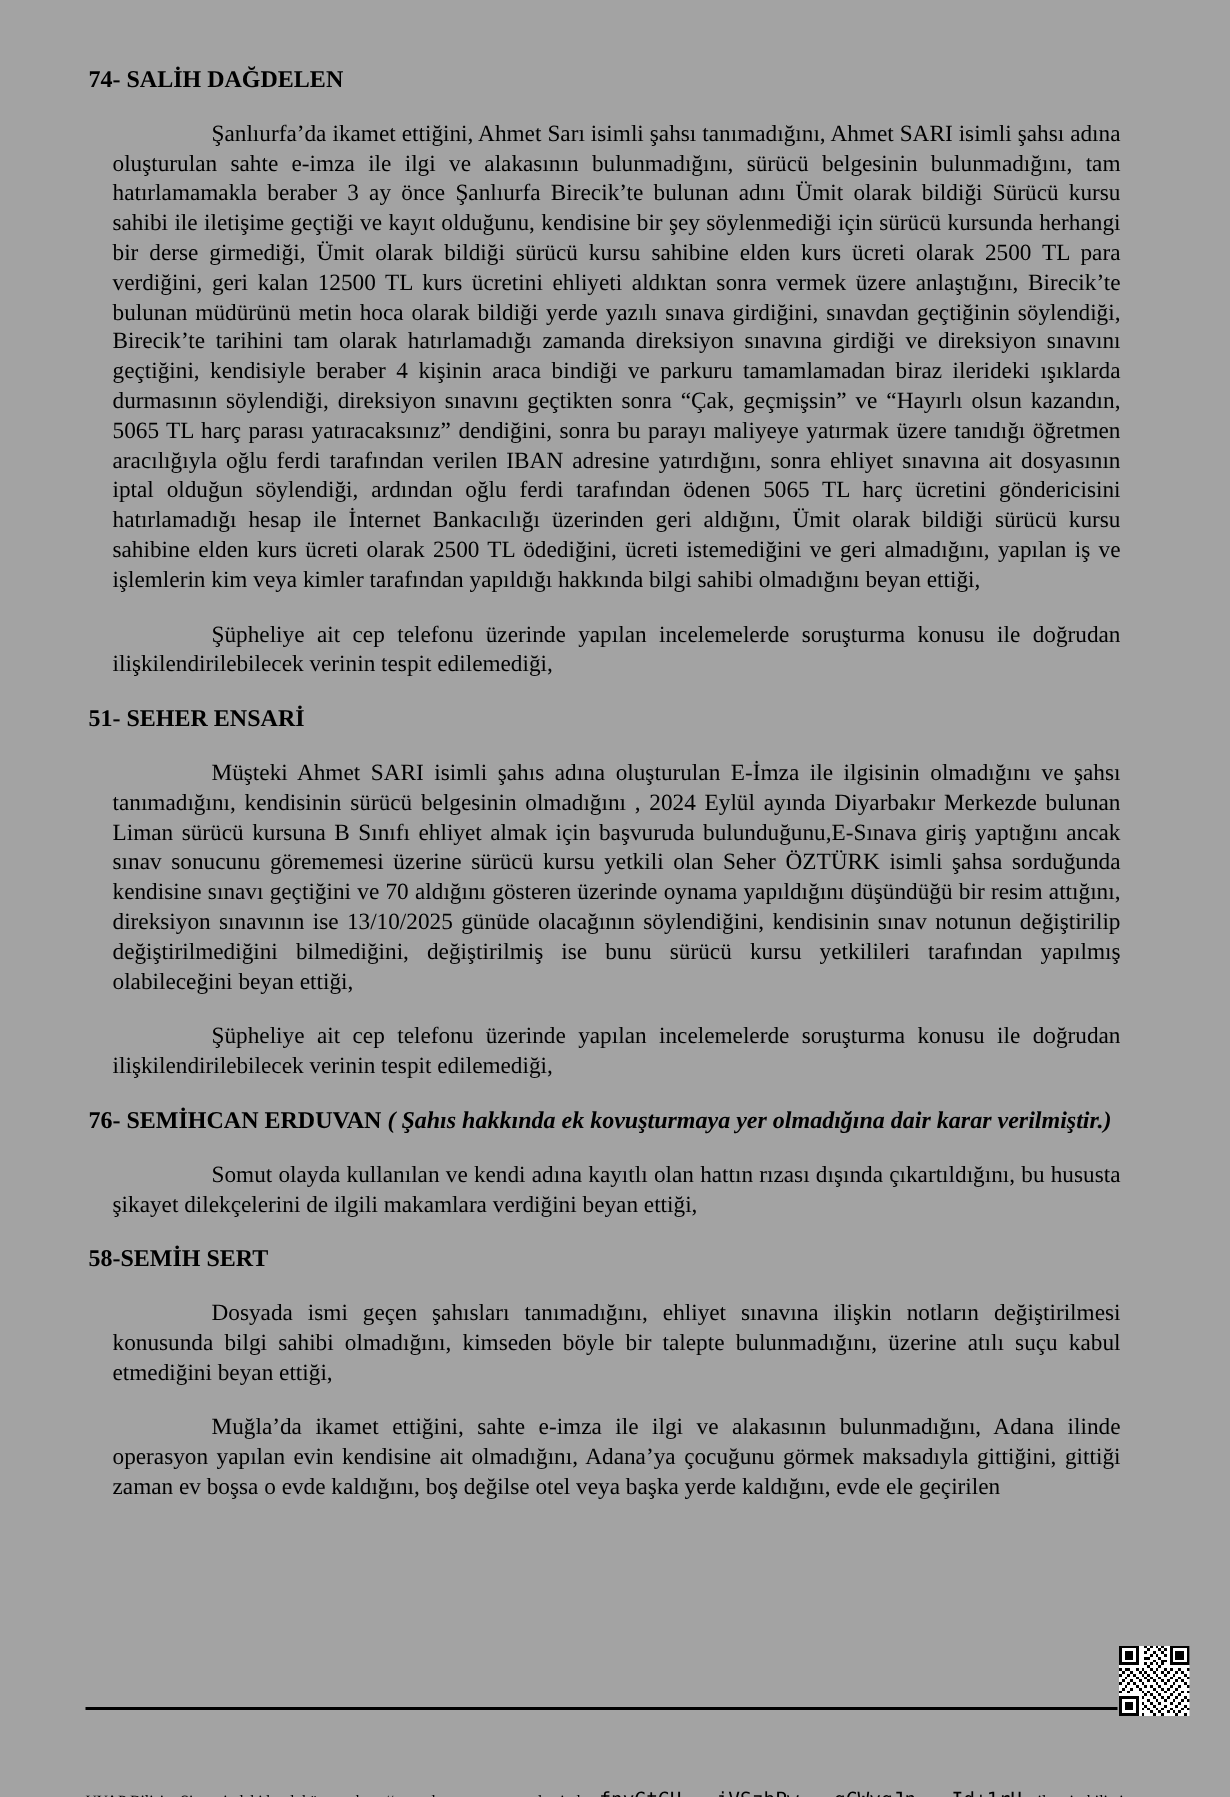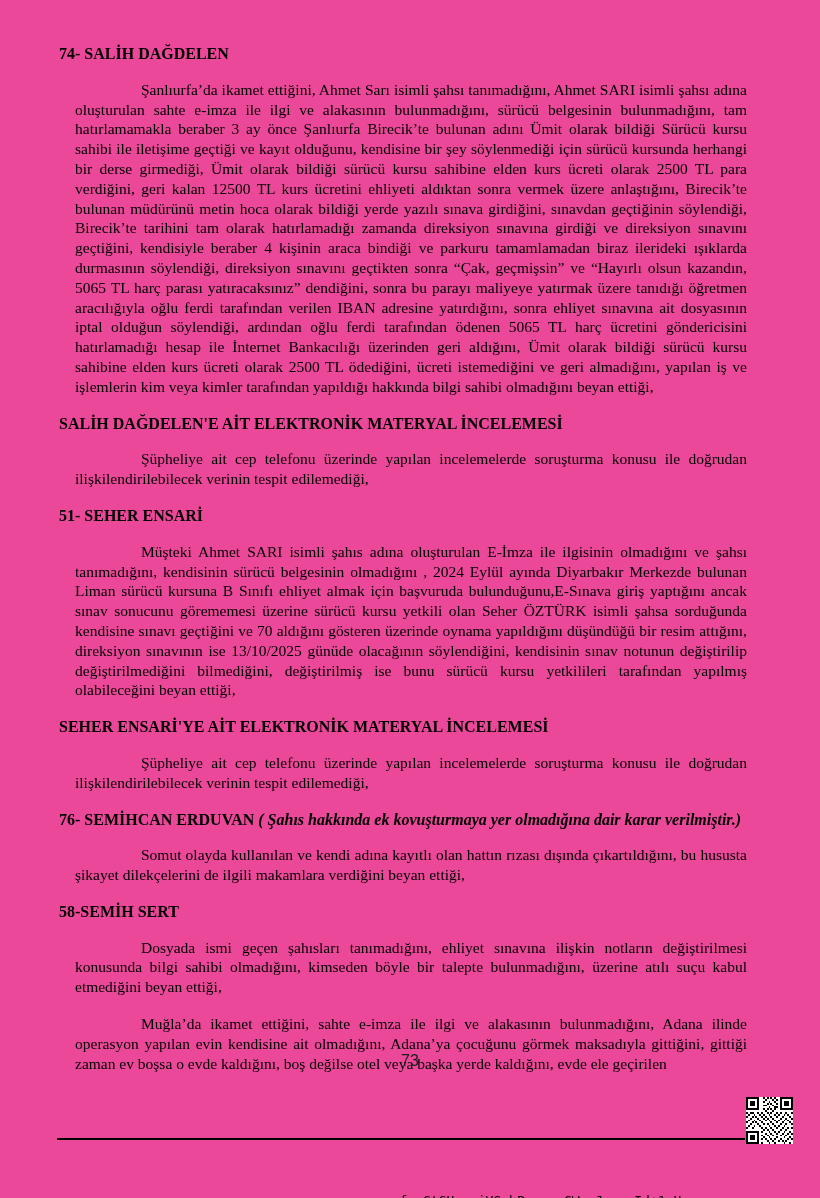--- a/index.html
+++ b/index.html
@@ -1,21 +1,21 @@
 <!DOCTYPE html>
 <html lang="tr"><head>
 <meta charset="utf-8">
 <style>
   * { box-sizing: border-box; }
   html, body { margin: 0; padding: 0; background: #ffffff; }
   .page {
     position: relative;
     width: 820px;
     height: 1198px;
-    background: #ec4899;
+    background: #a3a3a3;
     color: #000000;
     font-family: "Liberation Serif", "DejaVu Serif", serif;
     overflow: hidden;
   }
   .content {
     position: absolute;
     left: 59px;
     top: 44px;
     width: 704px;
   }
@@ -82,51 +82,48 @@
 <div class="page">
 
   <main class="content">
 
     <section class="sec">
       <h2 class="sec-heading">74- SALİH DAĞDELEN</h2>
       <p class="sec-par">Şanlıurfa’da ikamet ettiğini, Ahmet Sarı isimli şahsı tanımadığını, Ahmet SARI isimli şahsı adına oluşturulan sahte e-imza ile ilgi ve alakasının bulunmadığını, sürücü belgesinin bulunmadığını, tam hatırlamamakla beraber 3 ay önce Şanlıurfa Birecik’te bulunan adını Ümit olarak bildiği Sürücü kursu sahibi ile iletişime geçtiği ve kayıt olduğunu, kendisine bir şey söylenmediği için sürücü kursunda herhangi bir derse girmediği, Ümit olarak bildiği sürücü kursu sahibine elden kurs ücreti olarak 2500 TL para verdiğini, geri kalan 12500 TL kurs ücretini ehliyeti aldıktan sonra vermek üzere anlaştığını, Birecik’te bulunan müdürünü metin hoca olarak bildiği yerde yazılı sınava girdiğini, sınavdan geçtiğinin söylendiği, Birecik’te tarihini tam olarak hatırlamadığı zamanda direksiyon sınavına girdiği ve direksiyon sınavını geçtiğini, kendisiyle beraber 4 kişinin araca bindiği ve parkuru tamamlamadan biraz ilerideki ışıklarda durmasının söylendiği, direksiyon sınavını geçtikten sonra “Çak, geçmişsin” ve “Hayırlı olsun kazandın, 5065 TL harç parası yatıracaksınız” dendiğini, sonra bu parayı maliyeye yatırmak üzere tanıdığı öğretmen aracılığıyla oğlu ferdi tarafından verilen IBAN adresine yatırdığını, sonra ehliyet sınavına ait dosyasının iptal olduğun söylendiği, ardından oğlu ferdi tarafından ödenen 5065 TL harç ücretini göndericisini hatırlamadığı hesap ile İnternet Bankacılığı üzerinden geri aldığını, Ümit olarak bildiği sürücü kursu sahibine elden kurs ücreti olarak 2500 TL ödediğini, ücreti istemediğini ve geri almadığını, yapılan iş ve işlemlerin kim veya kimler tarafından yapıldığı hakkında bilgi sahibi olmadığını beyan ettiği,</p>
     </section>
 
     <section class="sec">
-      <h2 class="sec-heading">SALİH DAĞDELEN'E AİT ELEKTRONİK MATERYAL İNCELEMESİ</h2>
       <p class="sec-par">Şüpheliye ait cep telefonu üzerinde yapılan incelemelerde soruşturma konusu ile doğrudan ilişkilendirilebilecek verinin tespit edilemediği,</p>
     </section>
 
     <section class="sec">
       <h2 class="sec-heading">51- SEHER ENSARİ</h2>
       <p class="sec-par">Müşteki Ahmet SARI isimli şahıs adına oluşturulan E-İmza ile ilgisinin olmadığını ve şahsı tanımadığını, kendisinin sürücü belgesinin olmadığını , 2024 Eylül ayında Diyarbakır Merkezde bulunan Liman sürücü kursuna B Sınıfı ehliyet almak için başvuruda bulunduğunu,E-Sınava giriş yaptığını ancak sınav sonucunu görememesi üzerine sürücü kursu yetkili olan Seher ÖZTÜRK isimli şahsa sorduğunda kendisine sınavı geçtiğini ve 70 aldığını gösteren üzerinde oynama yapıldığını düşündüğü bir resim attığını, direksiyon sınavının ise 13/10/2025 günüde olacağının söylendiğini, kendisinin sınav notunun değiştirilip değiştirilmediğini bilmediğini, değiştirilmiş ise bunu sürücü kursu yetkilileri tarafından yapılmış olabileceğini beyan ettiği,</p>
     </section>
 
     <section class="sec">
-      <h2 class="sec-heading">SEHER ENSARİ'YE AİT ELEKTRONİK MATERYAL İNCELEMESİ</h2>
       <p class="sec-par">Şüpheliye ait cep telefonu üzerinde yapılan incelemelerde soruşturma konusu ile doğrudan ilişkilendirilebilecek verinin tespit edilemediği,</p>
     </section>
 
     <section class="sec">
       <h2 class="sec-heading"><span>76- SEMİHCAN ERDUVAN</span> <span class="note">( Şahıs hakkında ek kovuşturmaya yer olmadığına dair karar verilmiştir.)</span></h2>
       <p class="sec-par">Somut olayda kullanılan ve kendi adına kayıtlı olan hattın rızası dışında çıkartıldığını, bu hususta şikayet dilekçelerini de ilgili makamlara verdiğini beyan ettiği,</p>
     </section>
 
     <section class="sec">
       <h2 class="sec-heading">58-SEMİH SERT</h2>
       <p class="sec-par">Dosyada ismi geçen şahısları tanımadığını, ehliyet sınavına ilişkin notların değiştirilmesi konusunda bilgi sahibi olmadığını, kimseden böyle bir talepte bulunmadığını, üzerine atılı suçu kabul etmediğini beyan ettiği,</p>
     </section>
 
     <section class="sec">
       <p class="sec-par">Muğla’da ikamet ettiğini, sahte e-imza ile ilgi ve alakasının bulunmadığını, Adana ilinde operasyon yapılan evin kendisine ait olmadığını, Adana’ya çocuğunu görmek maksadıyla gittiğini, gittiği zaman ev boşsa o evde kaldığını, boş değilse otel veya başka yerde kaldığını, evde ele geçirilen</p>
     </section>
 
   </main>
 
-  <div class="page-number">73</div>
 
   <div class="qr">
     <svg viewBox="0 0 25 25" shape-rendering="crispEdges" aria-hidden="true">
       <rect x="0" y="0" width="25" height="25" fill="#ffffff"></rect>
       <path fill="#000000" d="M0 0h7v7H0zM18 0h7v7h-7zM0 18h7v7H0z"></path>
       <path fill="#ffffff" d="M1 1h5v5H1zM19 1h5v5h-5zM1 19h5v5H1z"></path>
       <path fill="#000000" d="M2 2h3v3H2zM20 2h3v3h-3zM2 20h3v3H2z"></path>
       <path fill="#000000" d="M9 0h1v1H9zM11 0h1v1h-1zM13 0h1v1h-1zM15 0h1v1h-1zM10 1h1v1h-1zM14 1h1v1h-1zM16 1h1v1h-1zM9 2h1v1H9zM12 2h1v1h-1zM15 2h1v1h-1zM11 3h1v1h-1zM13 3h1v1h-1zM16 3h1v1h-1zM9 4h1v1H9zM10 4h1v1h-1zM14 4h1v1h-1zM12 5h1v1h-1zM15 5h1v1h-1zM16 5h1v1h-1zM9 6h1v1H9zM11 6h1v1h-1zM13 6h1v1h-1zM15 6h1v1h-1zM10 7h1v1h-1zM14 7h1v1h-1zM0 8h1v1H0zM2 8h1v1H2zM3 8h1v1H3zM6 8h1v1H6zM8 8h1v1H8zM11 8h1v1h-1zM13 8h1v1h-1zM16 8h1v1h-1zM18 8h1v1h-1zM21 8h1v1h-1zM24 8h1v1h-1zM1 9h1v1H1zM4 9h1v1H4zM7 9h1v1H7zM9 9h1v1H9zM12 9h1v1h-1zM15 9h1v1h-1zM17 9h1v1h-1zM20 9h1v1h-1zM22 9h1v1h-1zM0 10h1v1H0zM3 10h1v1H3zM5 10h1v1H5zM8 10h1v1H8zM10 10h1v1h-1zM13 10h1v1h-1zM16 10h1v1h-1zM19 10h1v1h-1zM23 10h1v1h-1zM2 11h1v1H2zM6 11h1v1H6zM9 11h1v1H9zM11 11h1v1h-1zM14 11h1v1h-1zM18 11h1v1h-1zM21 11h1v1h-1zM24 11h1v1h-1zM1 12h1v1H1zM4 12h1v1H4zM7 12h1v1H7zM10 12h1v1h-1zM12 12h1v1h-1zM15 12h1v1h-1zM17 12h1v1h-1zM20 12h1v1h-1zM22 12h1v1h-1zM0 13h1v1H0zM3 13h1v1H3zM5 13h1v1H5zM8 13h1v1H8zM13 13h1v1h-1zM16 13h1v1h-1zM19 13h1v1h-1zM23 13h1v1h-1zM2 14h1v1H2zM6 14h1v1H6zM9 14h1v1H9zM11 14h1v1h-1zM14 14h1v1h-1zM18 14h1v1h-1zM21 14h1v1h-1zM24 14h1v1h-1zM1 15h1v1H1zM4 15h1v1H4zM7 15h1v1H7zM12 15h1v1h-1zM15 15h1v1h-1zM17 15h1v1h-1zM20 15h1v1h-1zM0 16h1v1H0zM3 16h1v1H3zM8 16h1v1H8zM10 16h1v1h-1zM13 16h1v1h-1zM16 16h1v1h-1zM19 16h1v1h-1zM22 16h1v1h-1zM24 16h1v1h-1zM9 17h1v1H9zM11 17h1v1h-1zM14 17h1v1h-1zM18 17h1v1h-1zM21 17h1v1h-1zM8 18h1v1H8zM12 18h1v1h-1zM15 18h1v1h-1zM17 18h1v1h-1zM20 18h1v1h-1zM23 18h1v1h-1zM10 19h1v1h-1zM13 19h1v1h-1zM16 19h1v1h-1zM19 19h1v1h-1zM22 19h1v1h-1zM24 19h1v1h-1zM8 20h1v1H8zM11 20h1v1h-1zM14 20h1v1h-1zM18 20h1v1h-1zM21 20h1v1h-1zM9 21h1v1H9zM12 21h1v1h-1zM16 21h1v1h-1zM20 21h1v1h-1zM23 21h1v1h-1zM8 22h1v1H8zM10 22h1v1h-1zM13 22h1v1h-1zM15 22h1v1h-1zM18 22h1v1h-1zM22 22h1v1h-1zM24 22h1v1h-1zM11 23h1v1h-1zM14 23h1v1h-1zM17 23h1v1h-1zM19 23h1v1h-1zM21 23h1v1h-1zM8 24h1v1H8zM12 24h1v1h-1zM15 24h1v1h-1zM20 24h1v1h-1zM23 24h1v1h-1z"></path>
     </svg>
   </div>

